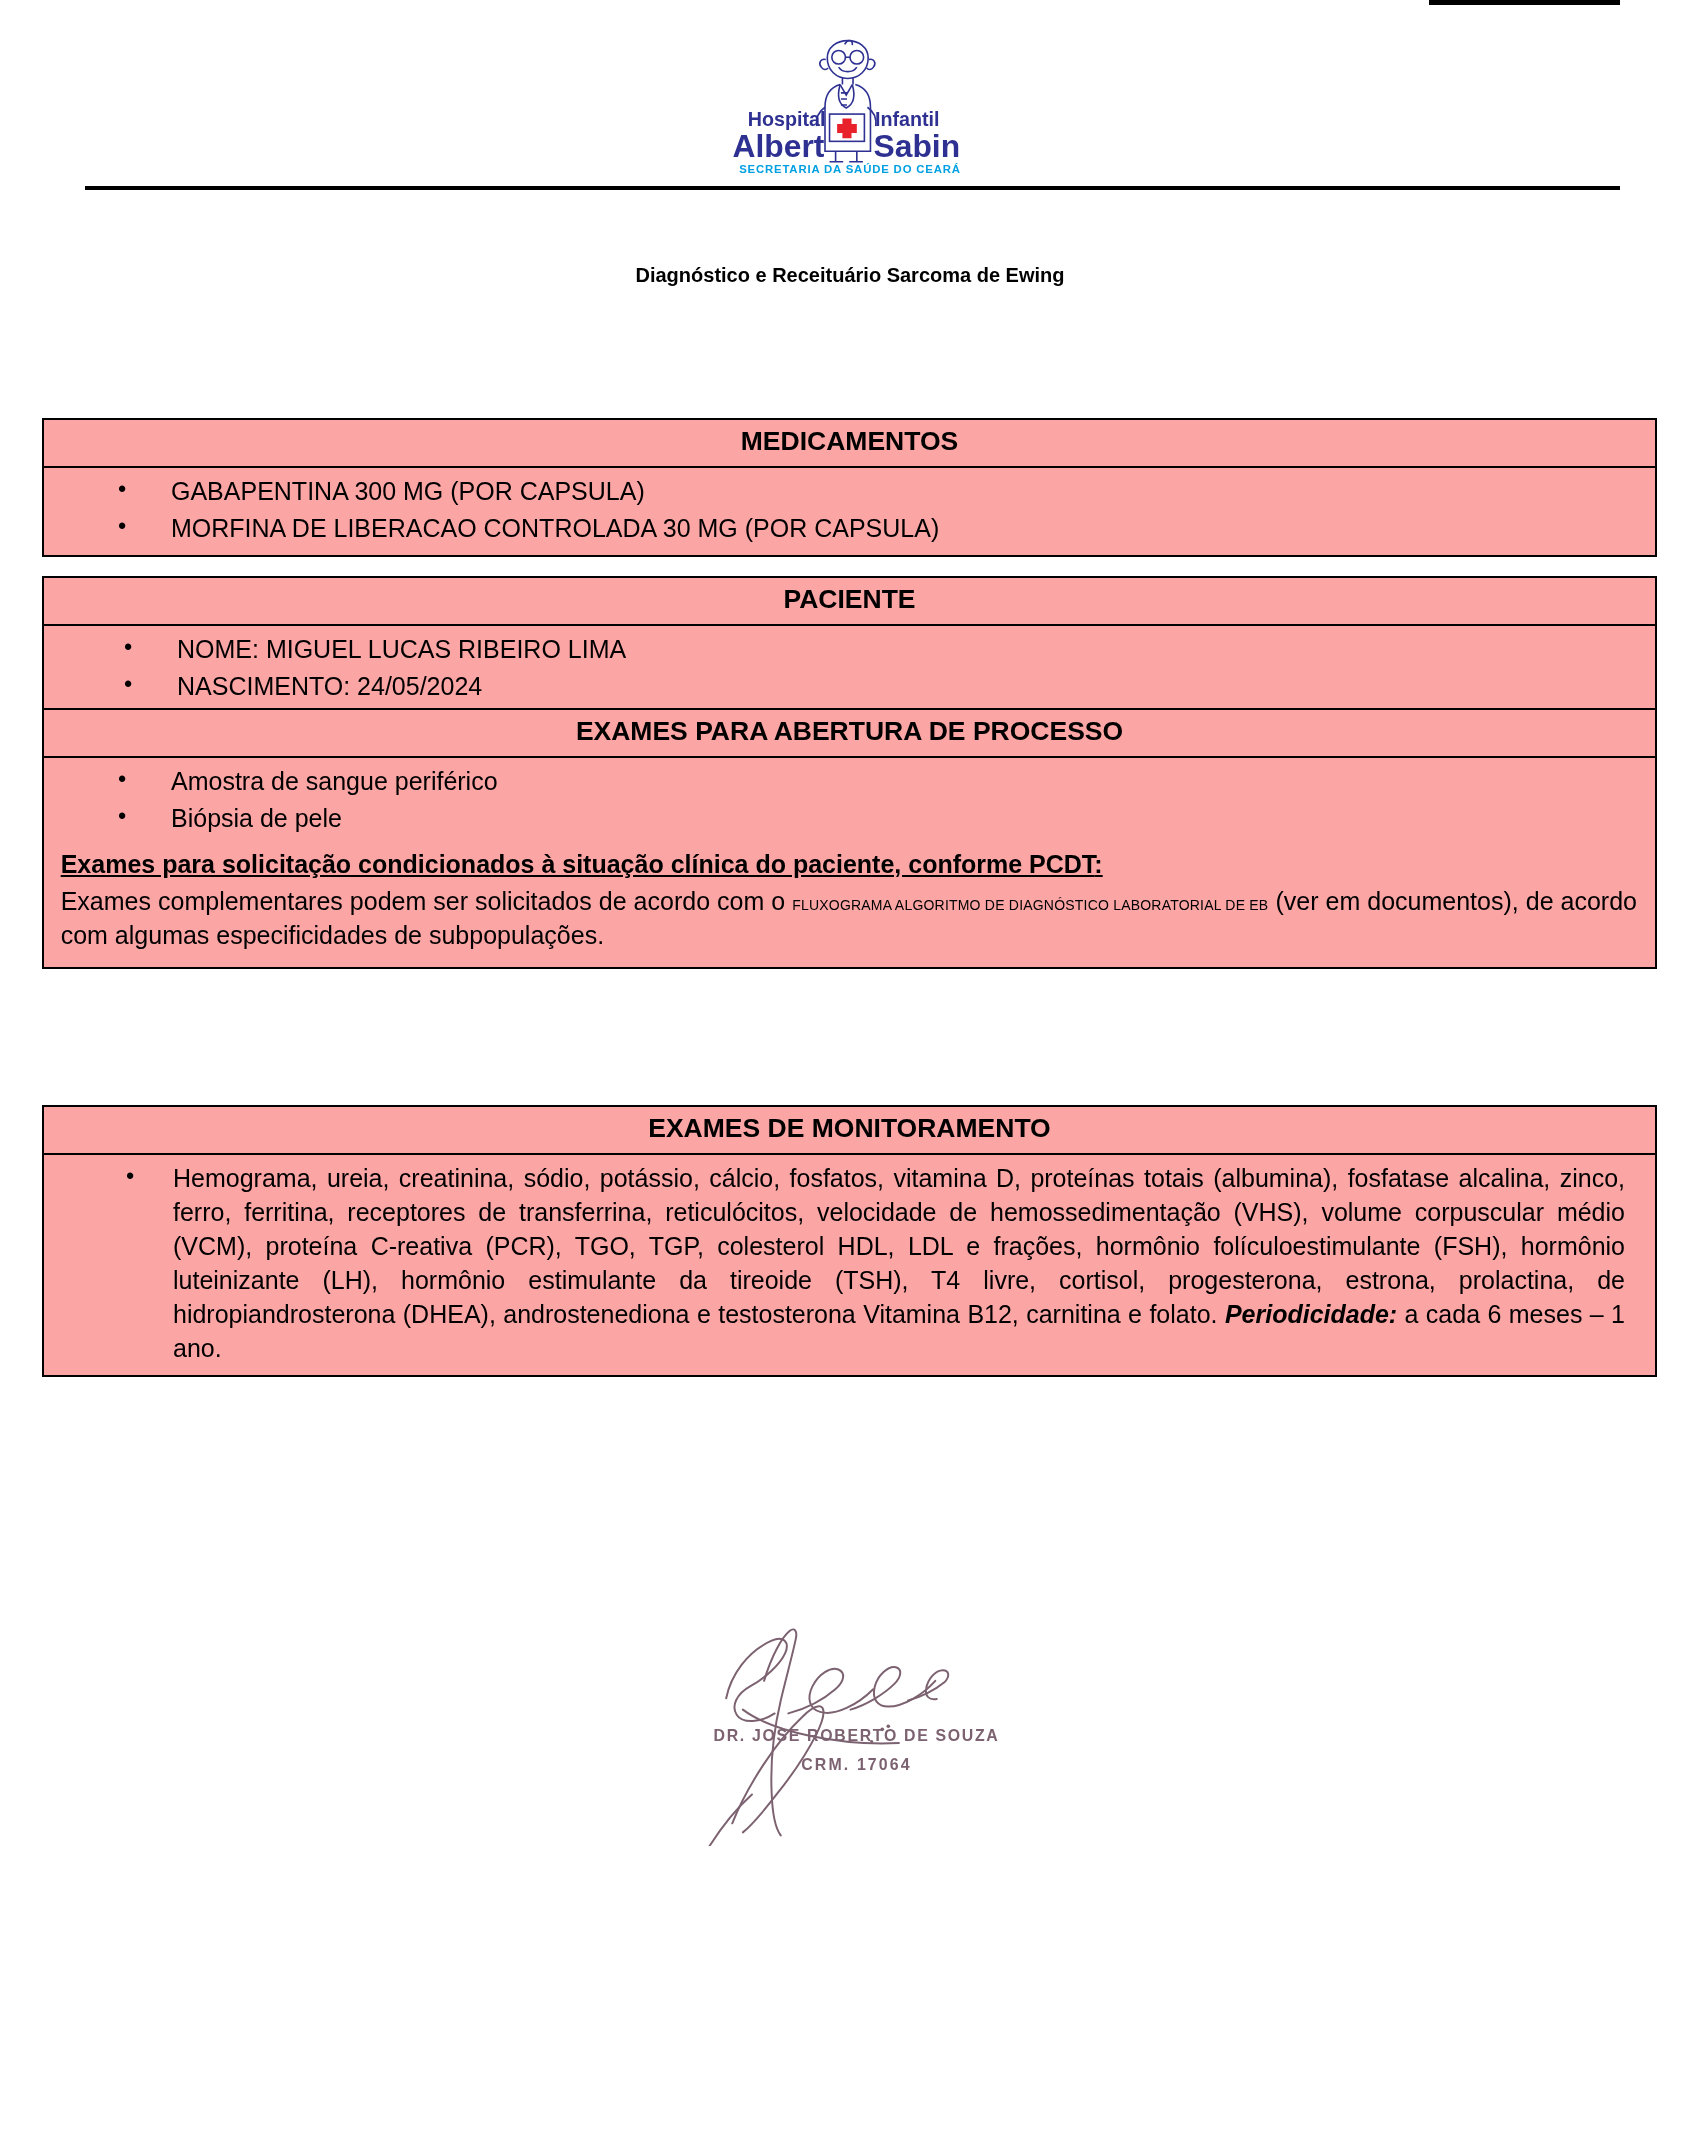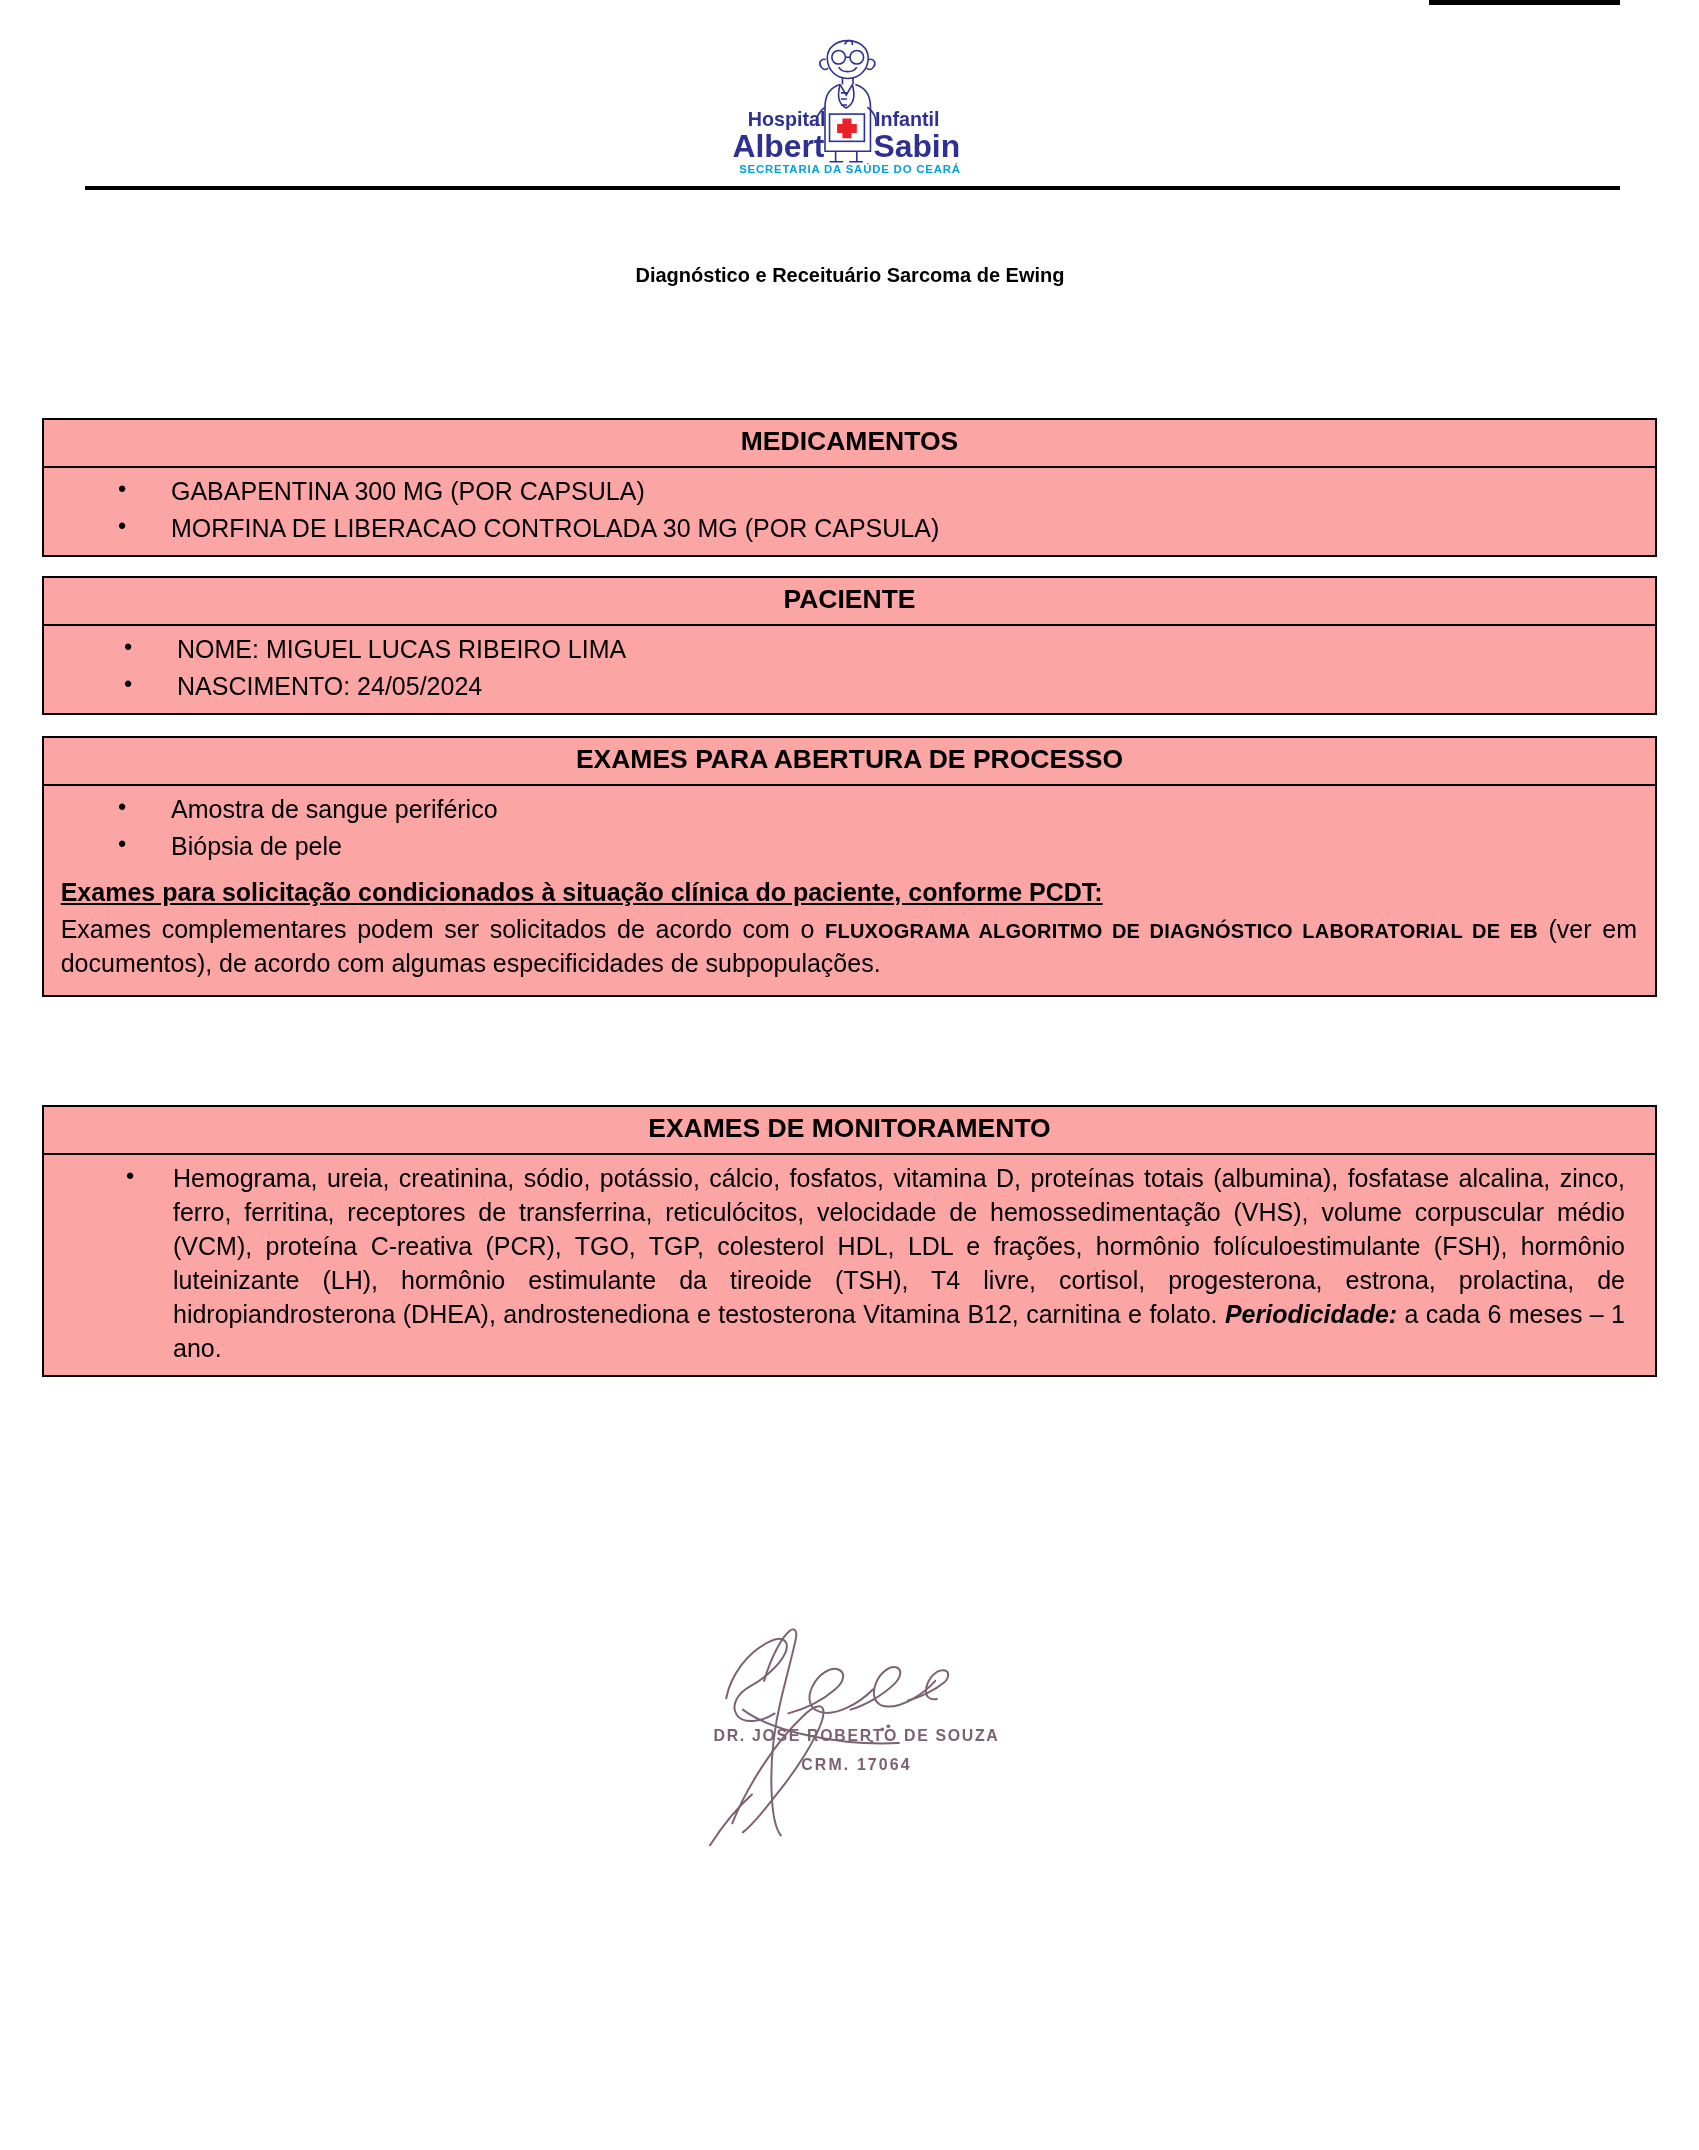--- a/index.html
+++ b/index.html
@@ -129,22 +129,22 @@
     font-weight: bold;
     text-decoration: underline;
     display: block;
     margin-bottom: 4px;
   }
   .pcdt-body {
     display: block;
     text-align: justify;
   }
   .smallcaps-bold {
-    font-weight: bold;
-    font-size: 20px;
+    font-weight: normal;
+    font-size: 14px;
     letter-spacing: 0.2px;
   }
   .bi { font-weight: bold; font-style: italic; }
 
   
   .signature-area {
     position: absolute;
     left: 667px;
     top: 1596px;
     width: 379px;
@@ -220,21 +220,21 @@
 <div class="doc-table" style="top:576px;">
   <div class="tbl-head">PACIENTE</div>
   <div class="tbl-body">
     <ul class="bullets tight-indent">
       <li>NOME:  MIGUEL LUCAS RIBEIRO LIMA</li>
       <li>NASCIMENTO:  24/05/2024</li>
     </ul>
   </div>
 </div>
 
-<div class="doc-table" style="top:736px;">
+<div class="doc-table" style="top:708px;">
   <div class="tbl-head">EXAMES PARA ABERTURA DE PROCESSO</div>
   <div class="tbl-body">
     <ul class="bullets">
       <li>Amostra de sangue periférico</li>
       <li>Biópsia de pele</li>
     </ul>
     <div class="pcdt-block">
       <span class="pcdt-lead"><span>Exames para solicitação condicionados à situação clínica do paciente, conforme PCDT</span><span>:</span></span>
       <span class="pcdt-body"><span>Exames complementares podem ser solicitados de acordo com o </span><span class="smallcaps-bold">FLUXOGRAMA ALGORITMO DE DIAGNÓSTICO LABORATORIAL DE EB</span><span> (ver em documentos), de acordo com algumas especificidades de subpopulações.</span></span>
     </div>

